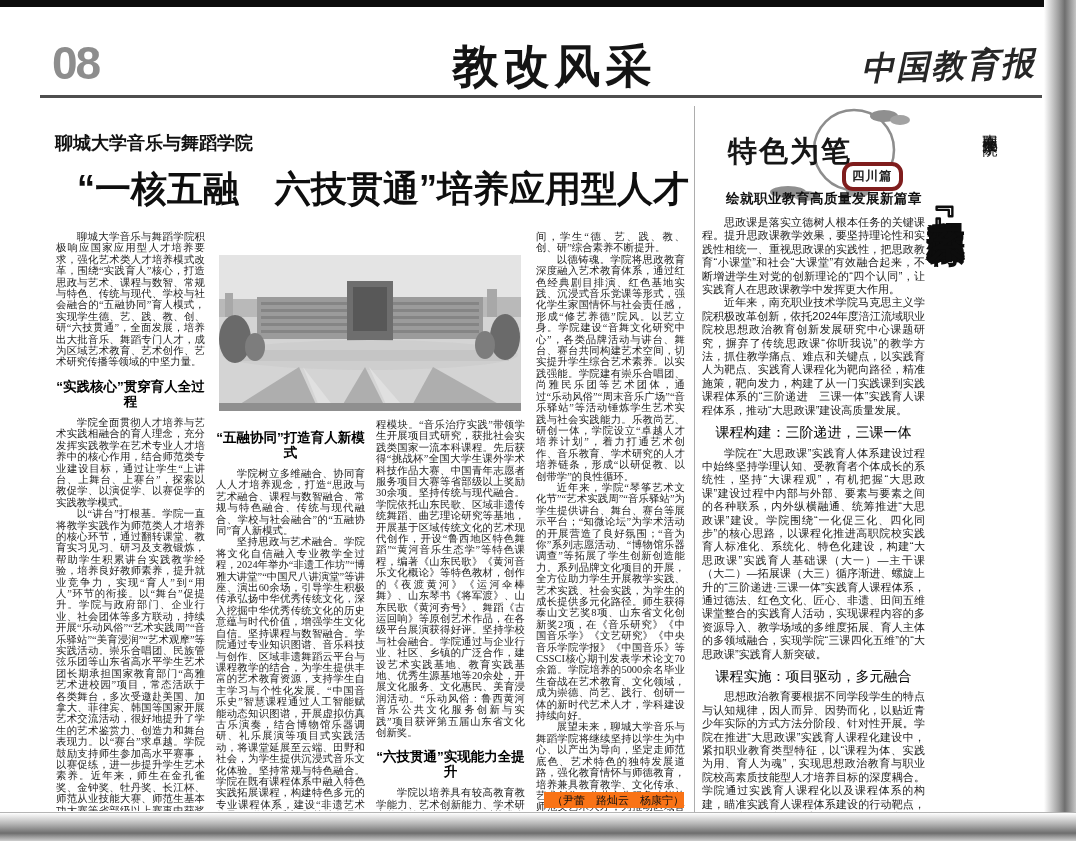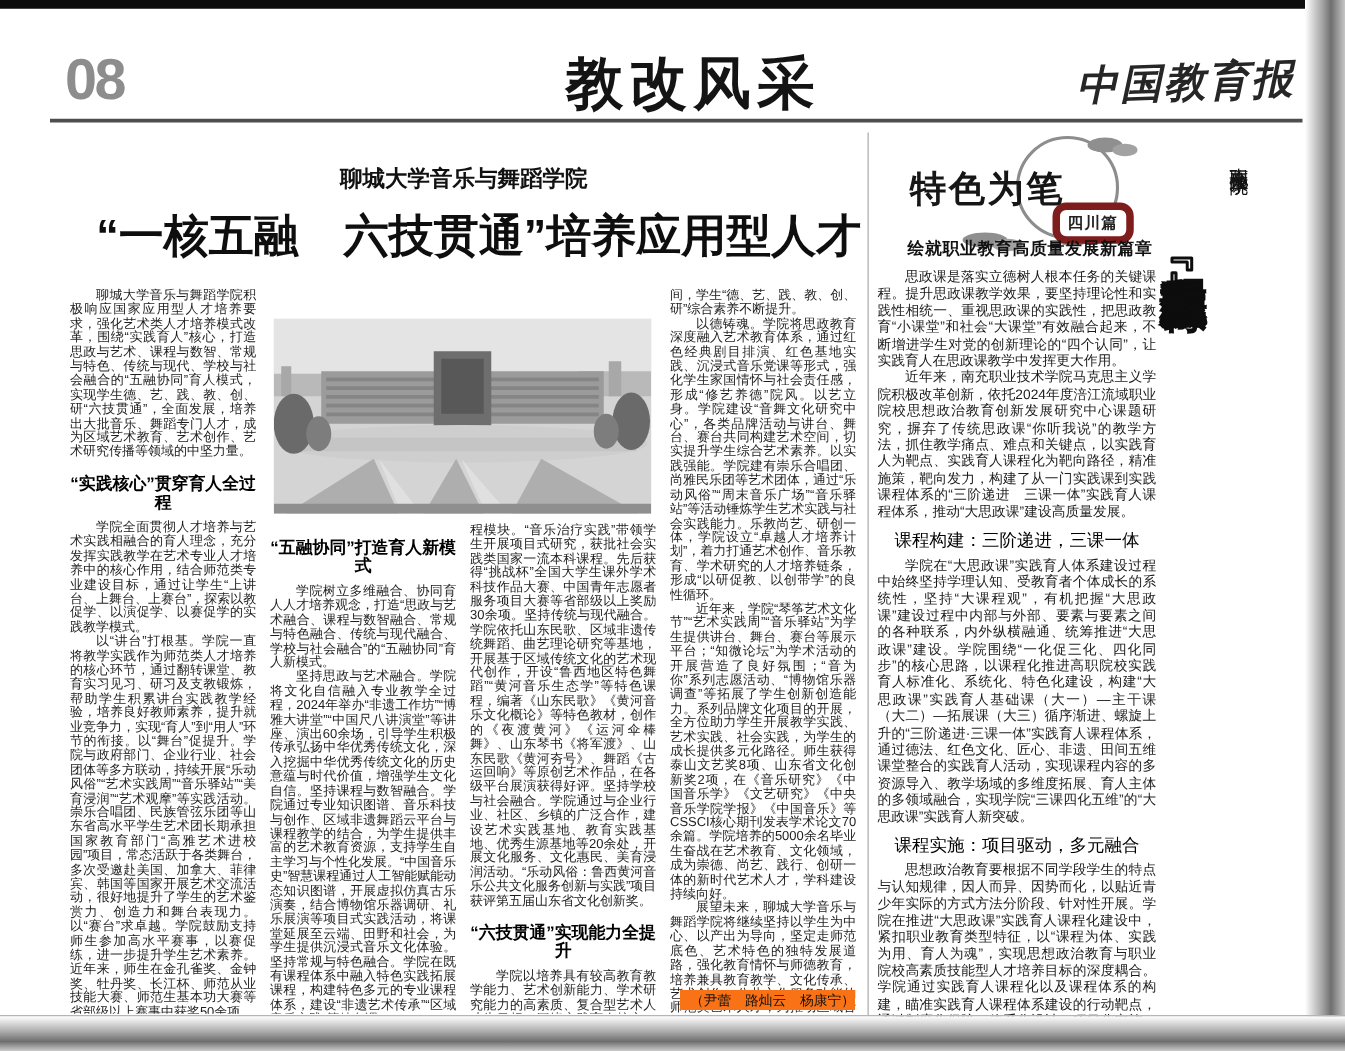--- a/index.html
+++ b/index.html
@@ -8,38 +8,38 @@
   .topbar{position:absolute;top:0;left:0;width:1076px;height:7px;background:#0c0c0c;}
   
   .edition{position:absolute;left:52px;top:36px;font-size:46px;font-weight:bold;color:#8d8d8d;letter-spacing:-2px;}
   .dateblock{position:absolute;left:125px;top:48px;font-size:10.5px;color:#4a4a4a;line-height:15px;}
   .section-title{position:absolute;left:0;right:0;top:36px;text-align:center;font-size:46px;font-weight:800;color:#141414;letter-spacing:5px;padding-left:33px;}
   .masthead-logo{position:absolute;right:40px;top:44px;font-family:"DejaVu Serif","Liberation Serif",serif;
                  font-style:italic;font-weight:bold;font-size:33px;color:#262626;transform:rotate(-2deg);letter-spacing:2px;}
   .header-rule{position:absolute;left:40px;top:95px;width:1002px;height:3px;background:#4e4e4e;}
   
   .left-article{position:absolute;left:55px;top:103px;width:632px;height:712px;}
-  .kicker{position:absolute;top:28px;left:0;width:100%;text-align:center;font-size:18px;font-weight:bold;color:#111;}
+  .kicker{position:absolute;top:28px;left:0;width:100%;text-align:left;font-size:18px;font-weight:bold;color:#111;}
   .headline{position:absolute;top:50px;left:0;width:100%;margin:12px;text-align:center;font-size:36px;font-weight:800;color:#0e0e0e;letter-spacing:0px;white-space:nowrap;}
   .body{position:absolute;top:128px;left:1px;width:630px;height:580px;display:flex;gap:11px;}
   .col{width:149px;overflow:hidden;font-size:10.4px;line-height:11.4px;text-align:justify;color:#1d1d1d;}
-  .col p{margin:0;text-indent:2em;}
+  .col p{margin:0;text-indent:2em;font-family:Liberation Serif, serif;}
   .col p.noindent{text-indent:0;}
   .col h3{margin:11px 0 8px;text-align:center;font-size:13.5px;font-weight:800;color:#000;line-height:15px;}
   .photo-spacer{height:188px;}
   .photo{position:absolute;left:163px;top:24px;width:302px;height:156px;background:#dcdcdc;overflow:hidden;}
   .byline{position:absolute;right:2px;bottom:3px;font-size:11px;color:#111;background:#f97316;padding:1px 0 0 8px;}
   
   .v-rule{position:absolute;left:694px;top:106px;width:1px;height:706px;background:#adadad;}
   
   .right-section{position:absolute;left:702px;top:104px;width:228px;}
   .badge{position:relative;height:106px;}
   .badge-ornament{position:absolute;left:60px;top:0px;}
   .badge-title{position:absolute;left:26px;top:28px;font-size:29px;font-weight:800;color:#161616;letter-spacing:2px;}
-  .badge-region{position:absolute;left:140px;top:58px;border:6px solid #7f1d1d;border-radius:11px;background:#fff;
+  .badge-region{position:absolute;left:140px;top:58px;border:4px solid #7f1d1d;border-radius:11px;background:#fff;
                 padding:2px 6px 2px;font-size:12.5px;font-weight:800;color:#222;letter-spacing:1px;}
   .badge-subtitle{position:absolute;left:24px;top:86px;font-size:13.5px;font-weight:800;color:#111;letter-spacing:0.5px;white-space:nowrap;}
   .right-body{position:relative;margin-top:6px;width:223px;height:598px;overflow:hidden;
               font-size:11px;line-height:13.4px;text-align:justify;color:#1b1b1b;}
   .right-body p{margin:0;text-indent:2em;}
   .right-body h3{margin:9px 0 7px;text-align:center;font-size:14px;font-weight:400;color:#000;}
   
   .v-kicker{position:absolute;left:980px;top:122px;writing-mode:vertical-rl;font-size:15px;color:#141414;letter-spacing:1px;font-weight:500;}
   .v-headline{position:absolute;left:919px;top:194px;height:618px;writing-mode:vertical-rl;
               font-size:38px;line-height:54px;font-weight:800;color:#0d0d0d;letter-spacing:0px;}

